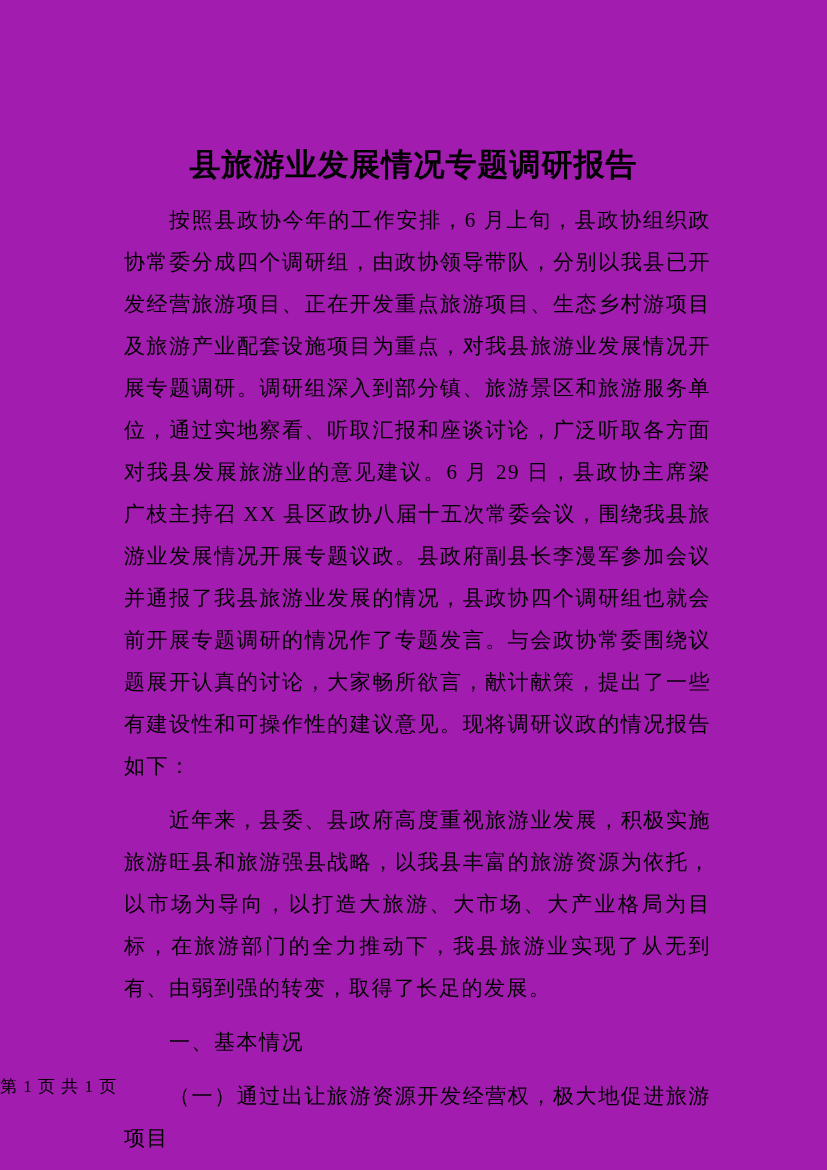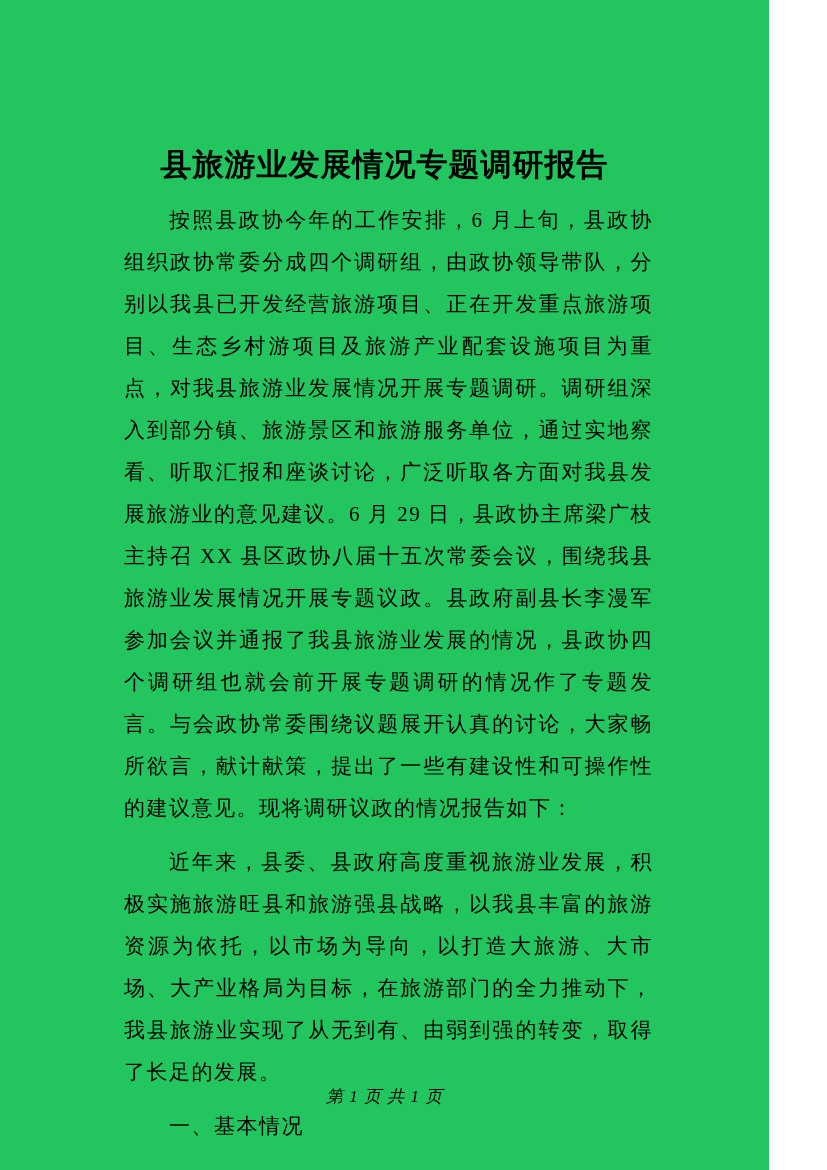--- a/index.html
+++ b/index.html
@@ -2,23 +2,23 @@
 <html><head>
 <meta charset="utf-8">
 <style>
   html, body {
     margin: 0;
     padding: 0;
     background: #ffffff;
   }
   .page {
     position: relative;
-    width: 769px;
+    width: 827px;
     height: 1170px;
-    background: #22c55e;
+    background: #a21caf;
     color: #000000;
     font-family: "Liberation Serif", "DejaVu Serif", serif;
     overflow: hidden;
     box-sizing: border-box;
   }
   .doc-title {
     margin: 0;
     padding-top: 143px;
     text-align: center;
     font-size: 31px;
@@ -38,36 +38,35 @@
     line-height: 42px;
     letter-spacing: 1.5px;
     text-align: justify;
     text-indent: 45px;
     color: #000000;
   }
   .page-footer {
     position: absolute;
     left: 0;
     right: 0;
-    bottom: 62px;
-    text-align: center;
+    bottom: 72px;
     font-size: 17px;
     letter-spacing: 1px;
     color: #000000;
-    font-style: italic;
   }
 </style>
 </head>
 <body>
 
 <div class="page">
 
   <h1 class="doc-title">县旅游业发展情况专题调研报告</h1>
 
   <div class="doc-body">
     <p>按照县政协今年的工作安排，6 月上旬，县政协组织政协常委分成四个调研组，由政协领导带队，分别以我县已开发经营旅游项目、正在开发重点旅游项目、生态乡村游项目及旅游产业配套设施项目为重点，对我县旅游业发展情况开展专题调研。调研组深入到部分镇、旅游景区和旅游服务单位，通过实地察看、听取汇报和座谈讨论，广泛听取各方面对我县发展旅游业的意见建议。6 月 29 日，县政协主席梁广枝主持召 XX 县区政协八届十五次常委会议，围绕我县旅游业发展情况开展专题议政。县政府副县长李漫军参加会议并通报了我县旅游业发展的情况，县政协四个调研组也就会前开展专题调研的情况作了专题发言。与会政协常委围绕议题展开认真的讨论，大家畅所欲言，献计献策，提出了一些有建设性和可操作性的建议意见。现将调研议政的情况报告如下：</p>
     <p>近年来，县委、县政府高度重视旅游业发展，积极实施旅游旺县和旅游强县战略，以我县丰富的旅游资源为依托，以市场为导向，以打造大旅游、大市场、大产业格局为目标，在旅游部门的全力推动下，我县旅游业实现了从无到有、由弱到强的转变，取得了长足的发展。</p>
     <p>一、基本情况</p>
+    <p>（一）通过出让旅游资源开发经营权，极大地促进旅游项目</p>
   </div>
 
   <div class="page-footer">第 1 页  共 1 页</div>
 
 </div>
 
 </body></html>

